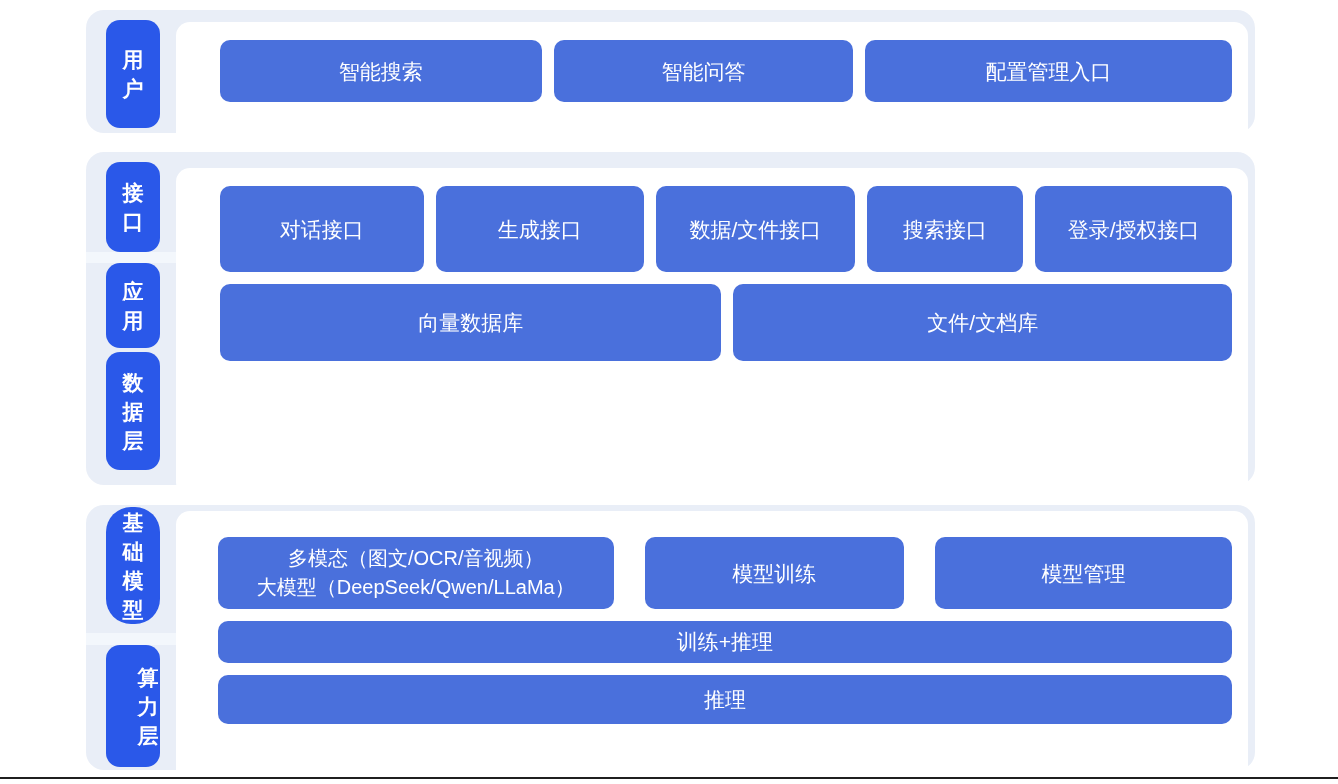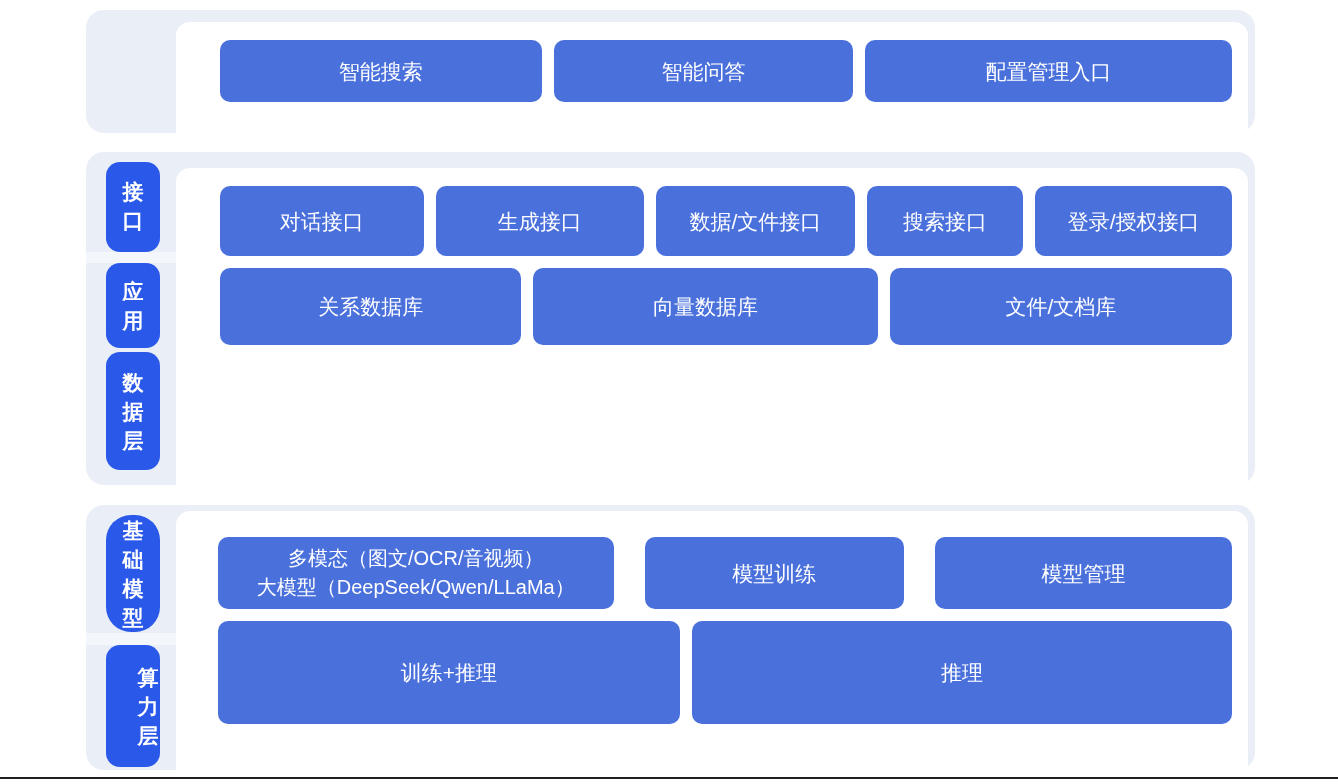--- a/index.html
+++ b/index.html
@@ -41,102 +41,102 @@
   .bottom-line {
     position:absolute; left:0; top:777px; width:1338px; height:2px; background:#1f1f1f;
   }
 </style>
 </head>
 <body>
 
 <div class="stage">
 
   <div class="band" id="band-user">
+    <div class="pill" style="top:10px; height:108px;">
+      <div class="pill-text">用户</div>
+    </div>
     <div class="panel" style="top:12px; height:98px; padding:18px 16px 18px 44px;">
       <div class="row" style="gap:12px; height:62px;">
         <div class="box" style="flex:320 0 0;">
           <span>智能搜索</span>
         </div>
         <div class="box" style="flex:298 0 0;">
           <span>智能问答</span>
         </div>
         <div class="box" style="flex:365 0 0;">
           <span>配置管理入口</span>
         </div>
       </div>
     </div>
   </div>
 
   <div class="band" id="band-middle">
-    <div class="pill" style="top:10px; height:90px;font-family:Liberation Serif, serif;">
+    <div class="pill" style="top:10px; height:90px;">
       <div class="pill-text">接口</div>
     </div>
     <div class="stripe" style="top:100px;"></div>
     <div class="pill" style="top:111px; height:85px;">
       <div class="pill-text">应用</div>
     </div>
     <div class="pill" style="top:200px; height:118px;">
       <div class="pill-text">数据层</div>
     </div>
 
     <div class="panel" style="top:16px; height:296px; padding:18px 16px 14px 44px; gap:12px;">
-      <div class="row" style="gap:12px; height:70px;">
+      <div class="row" style="gap:12px; height:86px;">
         <div class="box" style="flex:204 0 0;">
           <span>对话接口</span>
         </div>
         <div class="box" style="flex:209 0 0;">
           <span>生成接口</span>
         </div>
         <div class="box" style="flex:199 0 0;">
           <span>数据/文件接口</span>
         </div>
         <div class="box" style="flex:157 0 0;">
           <span>搜索接口</span>
         </div>
         <div class="box" style="flex:197 0 0;">
           <span>登录/授权接口</span>
         </div>
       </div>
       <div class="row" style="gap:12px; height:77px;">
-        <div class="box" style="flex:301 0 0;">
-          <span>关系数据库</span>
-        </div>
         <div class="box" style="flex:344 0 0;">
           <span>向量数据库</span>
         </div>
         <div class="box" style="flex:342 0 0;">
           <span>文件/文档库</span>
         </div>
       </div>
     </div>
   </div>
 
   <div class="band" id="band-bottom">
-    <div class="pill" style="top:10px; height:117px;border-radius:25px;">
+    <div class="pill" style="top:2px; height:117px;border-radius:25px;">
       <div class="pill-text">基础模型</div>
     </div>
     <div class="stripe" style="top:128px; height:12px;"></div>
     <div class="pill" style="top:140px; height:122px;justify-content:flex-end;">
       <div class="pill-text">算力层</div>
     </div>
 
     <div class="panel" style="top:6px; height:256px; padding:26px 16px 26px 42px; gap:12px;">
       <div class="row" style="gap:31px; height:72px;">
         <div class="box" style="flex:393 0 0;">
           <span class="sub">多模态（图文/OCR/音视频）</span>
           <span class="sub">大模型（DeepSeek/Qwen/LLaMa）</span>
         </div>
         <div class="box" style="flex:258 0 0;">
           <span>模型训练</span>
         </div>
         <div class="box" style="flex:295 0 0;">
           <span>模型管理</span>
         </div>
       </div>
-      <div class="row" style="gap:12px; height:103px;">
+      <div class="row" style="gap:12px; height:103px;flex-direction:column;">
         <div class="box" style="flex:462 0 0;">
           <span>训练+推理</span>
         </div>
         <div class="box" style="flex:540 0 0;">
           <span>推理</span>
         </div>
       </div>
     </div>
   </div>
 

